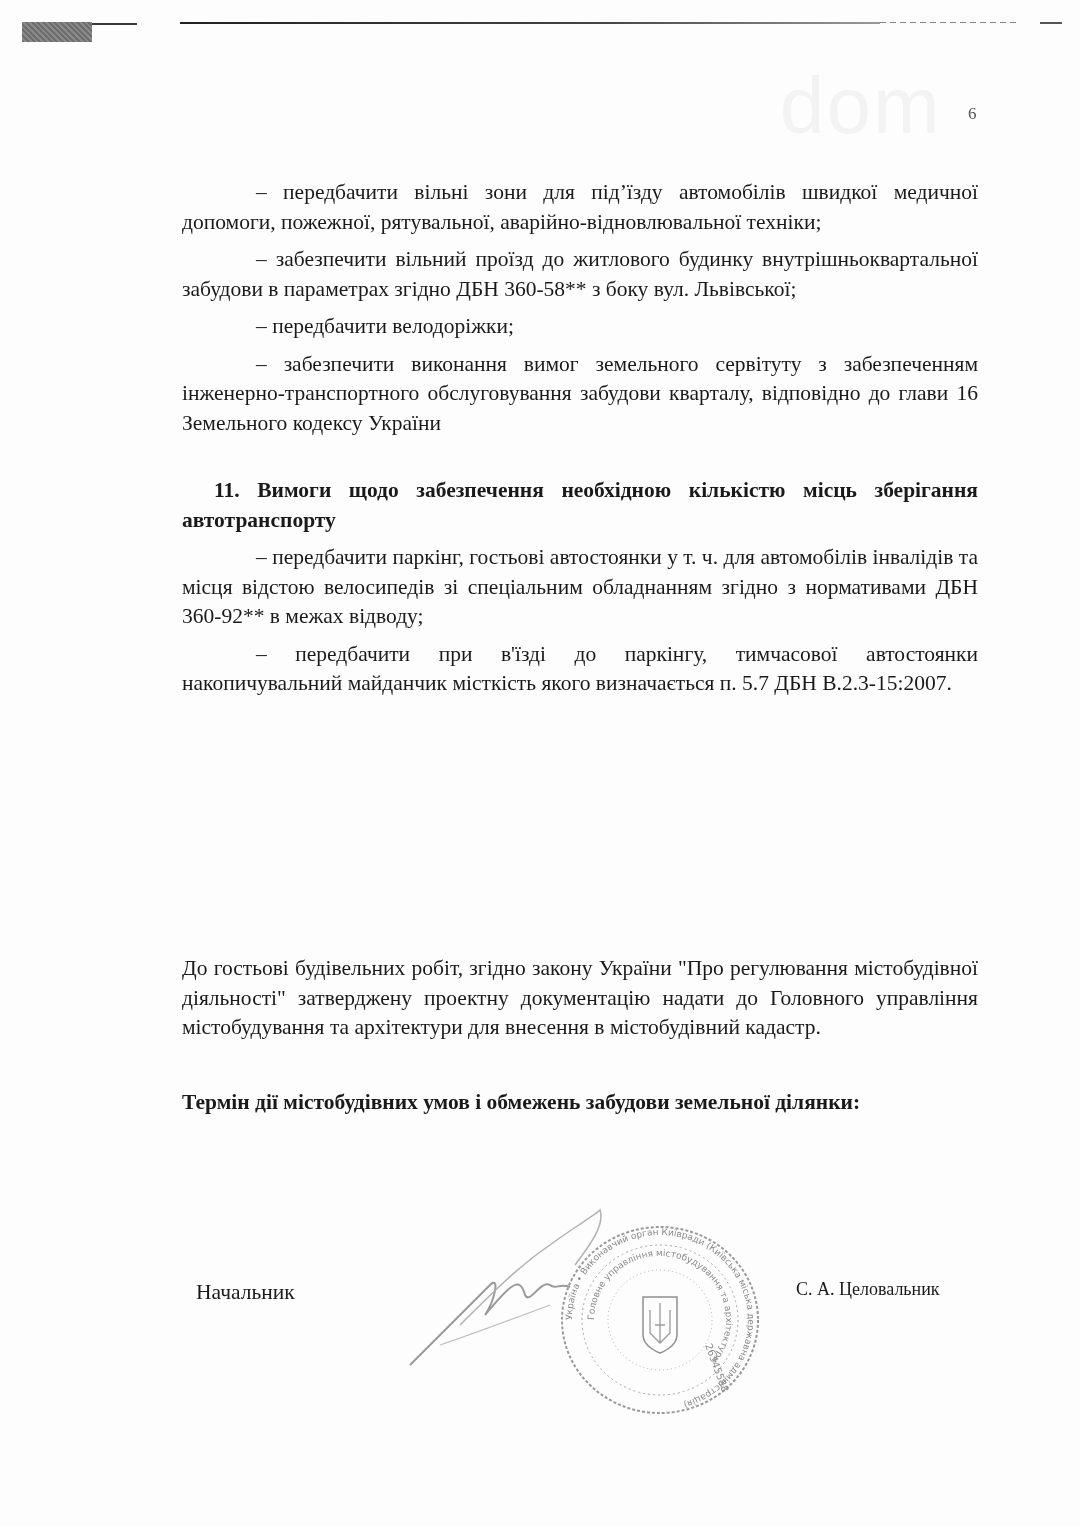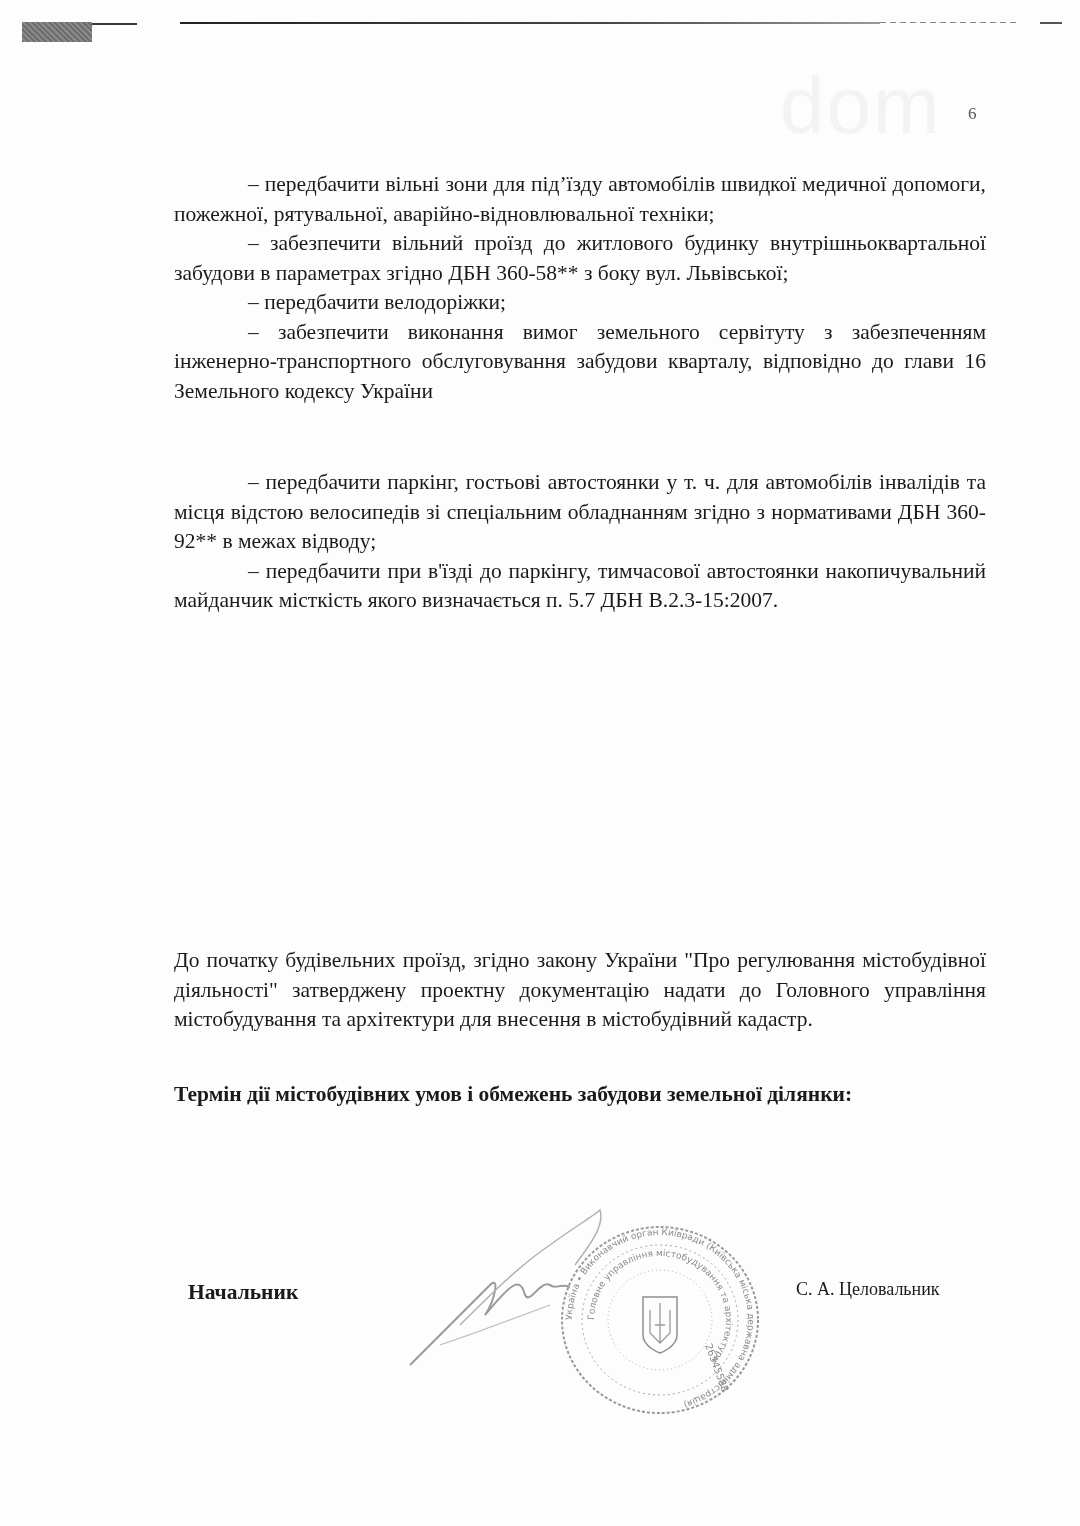--- a/index.html
+++ b/index.html
@@ -8,31 +8,31 @@
     .scan-block { position: absolute; left: 22px; top: 22px; width: 70px; height: 20px; background: repeating-linear-gradient(45deg,#6e6e6e 0 2px,#8a8a8a 2px 4px); }
     .scan-line { position: absolute; top: 22px; height: 3px; background: #3a3a3a; }
     .scan-line.l1 { left: 92px; width: 45px; top: 23px; height: 2px; }
     .scan-line.l2 { left: 180px; width: 700px; height: 2px; background: linear-gradient(90deg,#222 0%,#444 60%,#999 100%); }
     .scan-line.l3 { left: 880px; width: 140px; height: 1px; background: repeating-linear-gradient(90deg,#888 0 6px,transparent 6px 10px); }
     .scan-line.l4 { left: 1040px; width: 22px; height: 2px; background: #555; }
     .watermark { position: absolute; left: 780px; top: 60px; font-family: "Liberation Sans", sans-serif; font-size: 80px; color: #f3f3f3; letter-spacing: 2px; }
     .page-num { position: absolute; left: 968px; top: 104px; font-size: 17px; color: #555; }
 
     .text { position: absolute; left: 174px; width: 812px; font-size: 21.5px; line-height: 29.5px; text-align: justify; }
-    .p { margin: 0; }
+    .p { margin: 8px; }
     .indent { text-indent: 74px; }
     .h { font-weight: bold; }
     .block1 { top: 170px; }
     .block2 { top: 468px; }
     .block3 { top: 764px; }
     .block4 { top: 946px; }
     .block5 { top: 1080px; }
     .h-indent { text-indent: 32px; }
 
-    .sig-title { position: absolute; left: 188px; top: 1280px; font-size: 21.5px; font-weight: bold; }
+    .sig-title { position: absolute; left: 196px; top: 1280px; font-size: 21.5px; font-weight: normal; }
     .sig-name { position: absolute; left: 796px; top: 1279px; font-size: 18px; }
     .signature { position: absolute; left: 400px; top: 1205px; width: 220px; height: 170px; }
     .stamp { position: absolute; left: 555px; top: 1225px; width: 210px; height: 190px; }
   </style>
 </head>
 <body>
 
 <div class="page">
   <div class="scan-block"></div>
   <div class="scan-line l1"></div>
@@ -44,27 +44,31 @@
   <div class="page-num">6</div>
 
   <div class="text block1">
     <p class="p indent">– передбачити вільні зони для під’їзду автомобілів швидкої медичної допомоги, пожежної, рятувальної, аварійно-відновлювальної техніки;</p>
     <p class="p indent">– забезпечити вільний проїзд до житлового будинку внутрішньоквартальної забудови в параметрах згідно ДБН 360-58** з боку вул. Львівської;</p>
     <p class="p indent">– передбачити велодоріжки;</p>
     <p class="p indent">– забезпечити виконання вимог земельного сервітуту з забезпеченням інженерно-транспортного обслуговування забудови кварталу, відповідно до глави 16 Земельного кодексу України</p>
   </div>
 
   <div class="text block2">
+    <p class="p h h-indent">
+      <span>11.</span>
+      <span>Вимоги щодо забезпечення необхідною кількістю місць зберігання автотранспорту</span>
+    </p>
     <p class="p indent">– передбачити паркінг, гостьові автостоянки у т. ч. для автомобілів інвалідів та місця відстою велосипедів зі спеціальним обладнанням згідно з нормативами ДБН 360-92** в межах відводу;</p>
     <p class="p indent">– передбачити при в'їзді до паркінгу, тимчасової автостоянки накопичувальний майданчик місткість якого визначається п. 5.7 ДБН В.2.3-15:2007.</p>
   </div>
 
 
   <div class="text block4">
-    <p class="p">До початку будівельних проїзд, згідно закону України "Про регулювання містобудівної діяльності" затверджену проектну документацію надати до Головного управління містобудування та архітектури для внесення в містобудівний кадастр.</p>
+    <p class="p">До гостьові будівельних робіт, згідно закону України "Про регулювання містобудівної діяльності" затверджену проектну документацію надати до Головного управління містобудування та архітектури для внесення в містобудівний кадастр.</p>
   </div>
 
   <div class="text block5">
     <p class="p h">Термін дії містобудівних умов і обмежень забудови земельної ділянки:</p>
   </div>
 
   <div class="sig-title">Начальник</div>
 
   <svg class="signature" viewBox="0 0 220 170">
     <path d="M10 160 C40 130, 70 100, 90 80 C100 70, 95 95, 85 110 C110 80, 120 70, 125 90 C130 100, 140 75, 150 80 C155 85, 160 78, 170 82" fill="none" stroke="#9a9a9a" stroke-width="2"></path>

